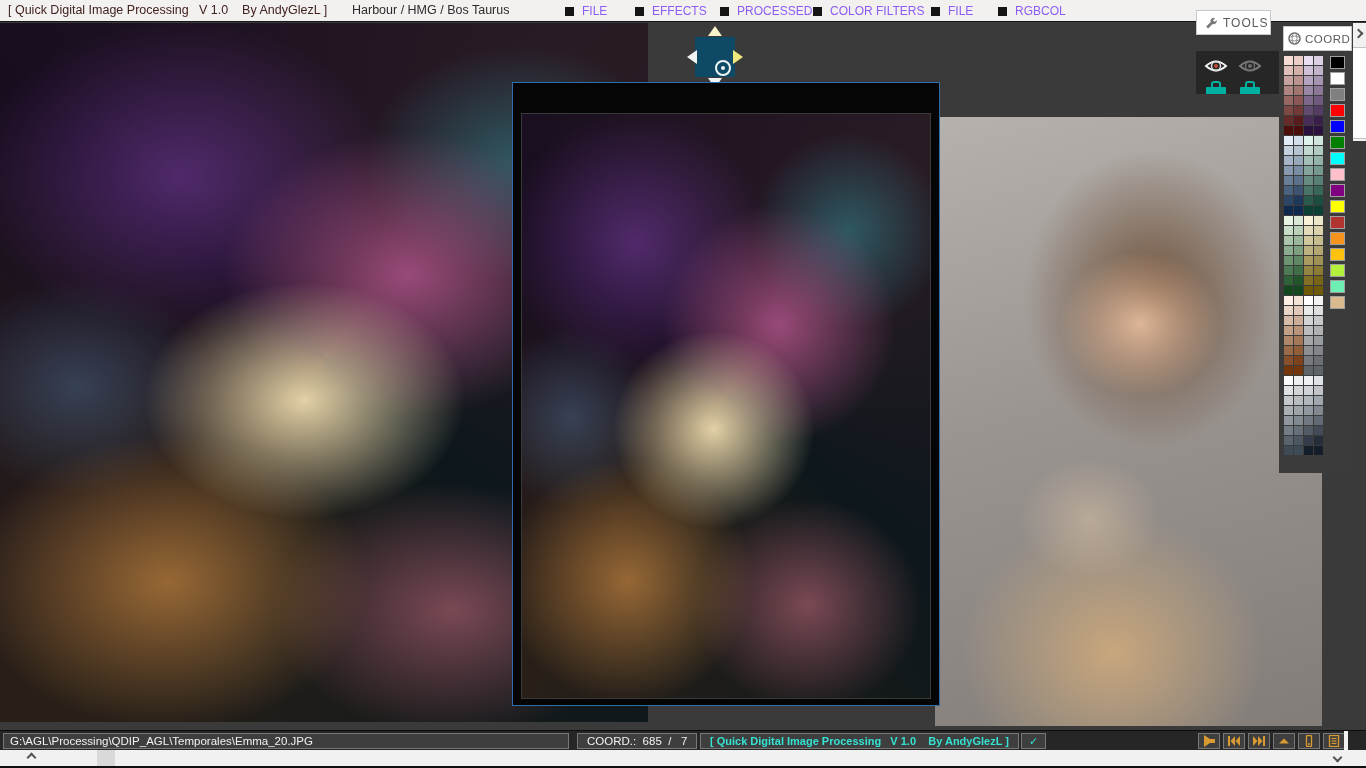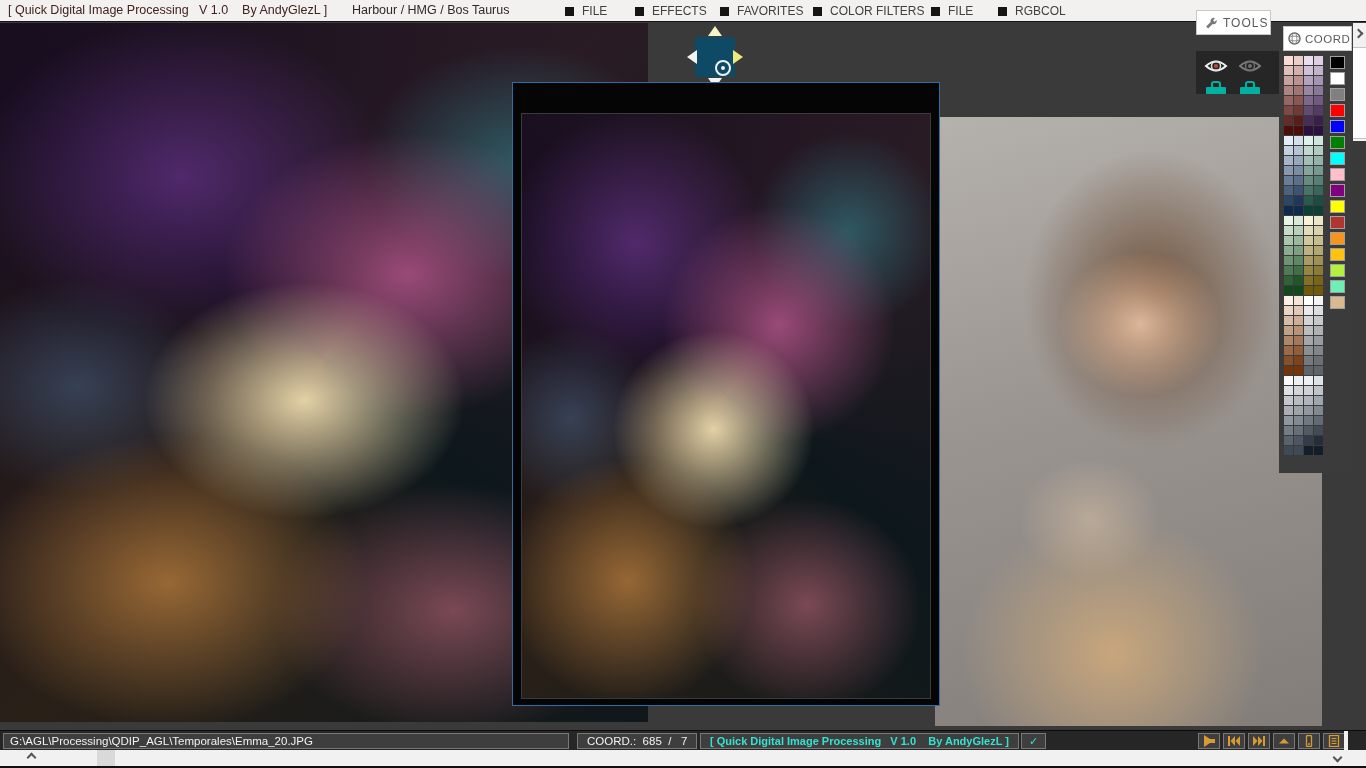--- a/index.html
+++ b/index.html
@@ -10,21 +10,21 @@
   body{margin:0;background:#222;font-family:"Liberation Sans","DejaVu Sans",sans-serif;}
   .stage{position:relative;width:1366px;height:768px;background:#3a3a3a;overflow:hidden;}
   .pre{white-space:pre;}
 
   
   .titlebar{position:absolute;left:0;top:0;width:1366px;height:22px;background:#f3f1f0;border-bottom:1px solid #151515;}
   .app-title{position:absolute;left:8px;top:3px;font-size:12.5px;color:#40221e;}
   .engine{position:absolute;left:352px;top:3px;font-size:12.5px;color:#30282b;}
   .menu-item{position:absolute;top:4px;display:flex;align-items:center;cursor:pointer;}
   .msq{width:9px;height:9px;background:#151515;margin-right:8px;}
-  .mlabel{font-size:12px;color:#404040;}
+  .mlabel{font-size:12px;color:#8b5cf6;}
 
   
   .fractal-art{
     background:
       radial-gradient(38% 26% at 47% 54%, rgba(243,224,178,0.92) 0%, rgba(243,224,178,0) 65%),
       radial-gradient(42% 30% at 63% 36%, rgba(196,92,152,0.72) 0%, rgba(196,92,152,0) 68%),
       radial-gradient(46% 32% at 28% 22%, rgba(124,62,168,0.55) 0%, rgba(124,62,168,0) 70%),
       radial-gradient(34% 24% at 80% 20%, rgba(52,148,158,0.5) 0%, rgba(52,148,158,0) 70%),
       radial-gradient(44% 30% at 26% 80%, rgba(226,152,72,0.6) 0%, rgba(226,152,72,0) 70%),
       radial-gradient(40% 26% at 70% 84%, rgba(206,112,132,0.55) 0%, rgba(206,112,132,0) 70%),
@@ -122,21 +122,21 @@
         <div class="menu-item" style="left: 565px;">
           <span class="msq"></span>
           <span class="mlabel">FILE</span>
         </div>
         <div class="menu-item" style="left: 635px;">
           <span class="msq"></span>
           <span class="mlabel">EFFECTS</span>
         </div>
         <div class="menu-item" style="left: 720px;">
           <span class="msq"></span>
-          <span class="mlabel">FAVORITES</span>
+          <span class="mlabel">PROCESSED</span>
         </div>
         <div class="menu-item" style="left: 813px;">
           <span class="msq"></span>
           <span class="mlabel">COLOR FILTERS</span>
         </div>
         <div class="menu-item" style="left: 931px;">
           <span class="msq"></span>
           <span class="mlabel">FILE</span>
         </div>
         <div class="menu-item" style="left: 998px;">

